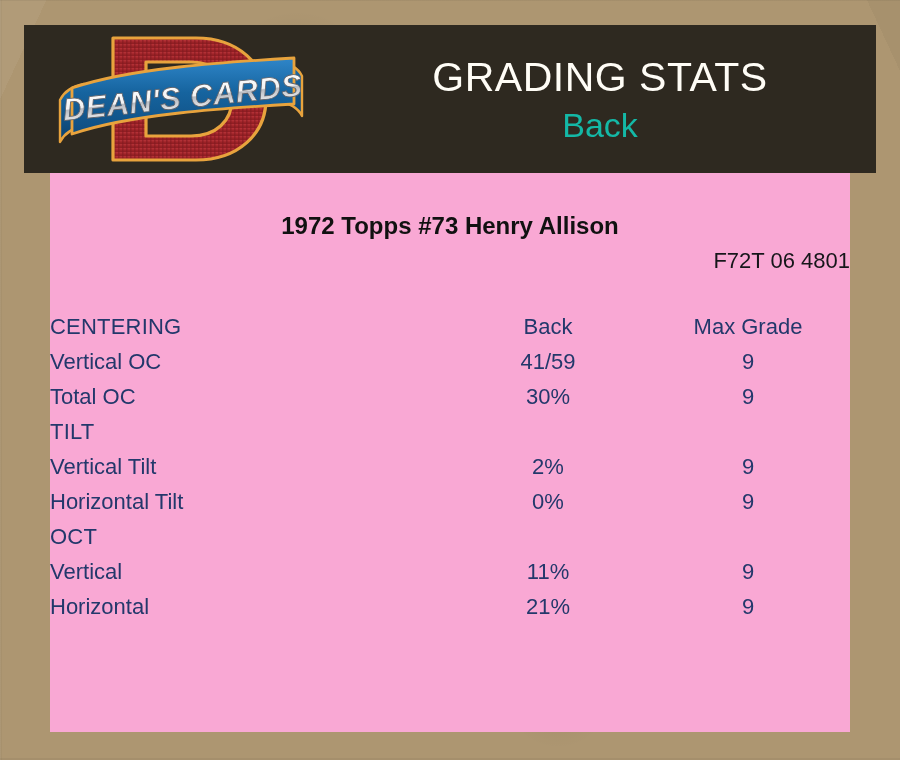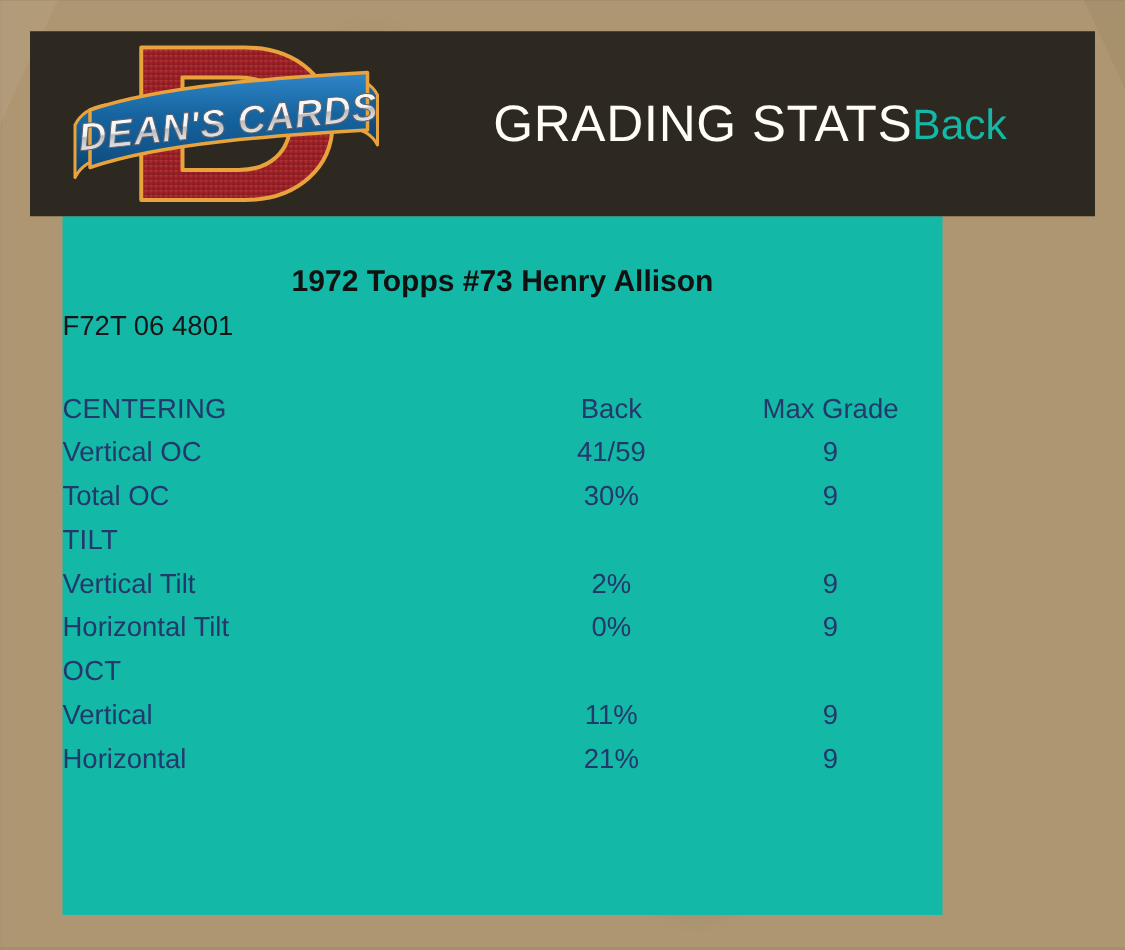--- a/index.html
+++ b/index.html
@@ -63,21 +63,21 @@
   #brand-logo svg { display: block; }
 
   
   #header-titles {
     position: absolute;
     left: 300px;
     right: 0;
     top: 0;
     bottom: 0;
     display: flex;
-    flex-direction: row;
+    flex-direction: column;
     align-items: center;
     justify-content: center;
   }
   #header-title {
     color: #fffdf6;
     font-size: 41px;
     line-height: 50px;
     letter-spacing: .5px;
     white-space: nowrap;
   }
@@ -86,36 +86,36 @@
     font-size: 34px;
     line-height: 42px;
     margin-top: 2px;
   }
 
   
   #content-panel {
     position: absolute;
     left: 50px;
     top: 173px;
-    width: 704px;
+    width: 800px;
     height: 559px;
-    background: #14b8a6;
+    background: #f9a8d4;
     z-index: 2;
   }
 
   #card-title {
     text-align: center;
     color: #111111;
     font-size: 24px;
     font-weight: bold;
     margin-top: 38px;
     line-height: 30px;
   }
   #card-serial {
-    text-align: left;
+    text-align: right;
     color: #16161a;
     font-size: 22px;
     font-weight: normal;
     margin-top: 6px;
     line-height: 28px;
   }
 
   
   #stats-table {
     margin: 34px 0 0 0;

